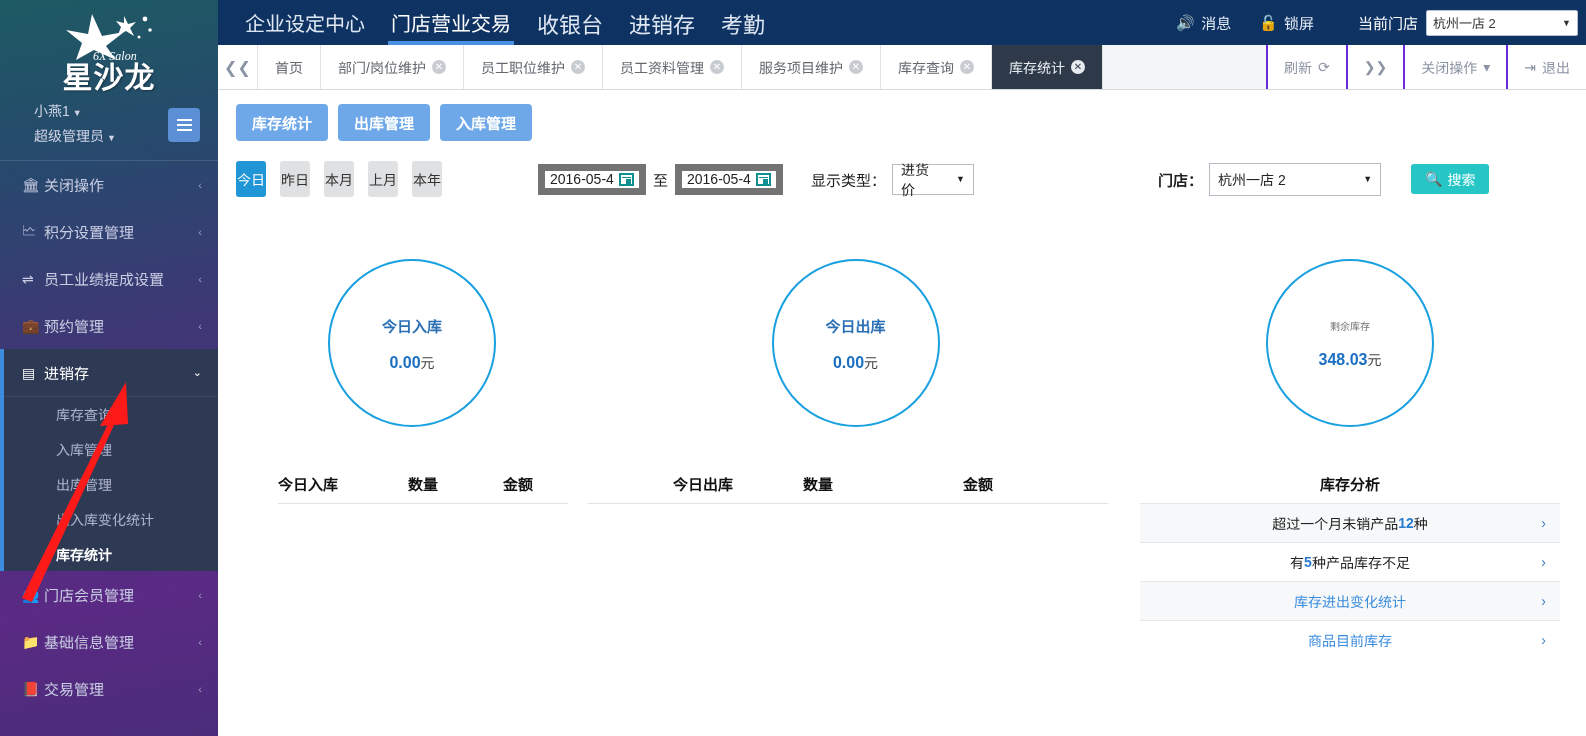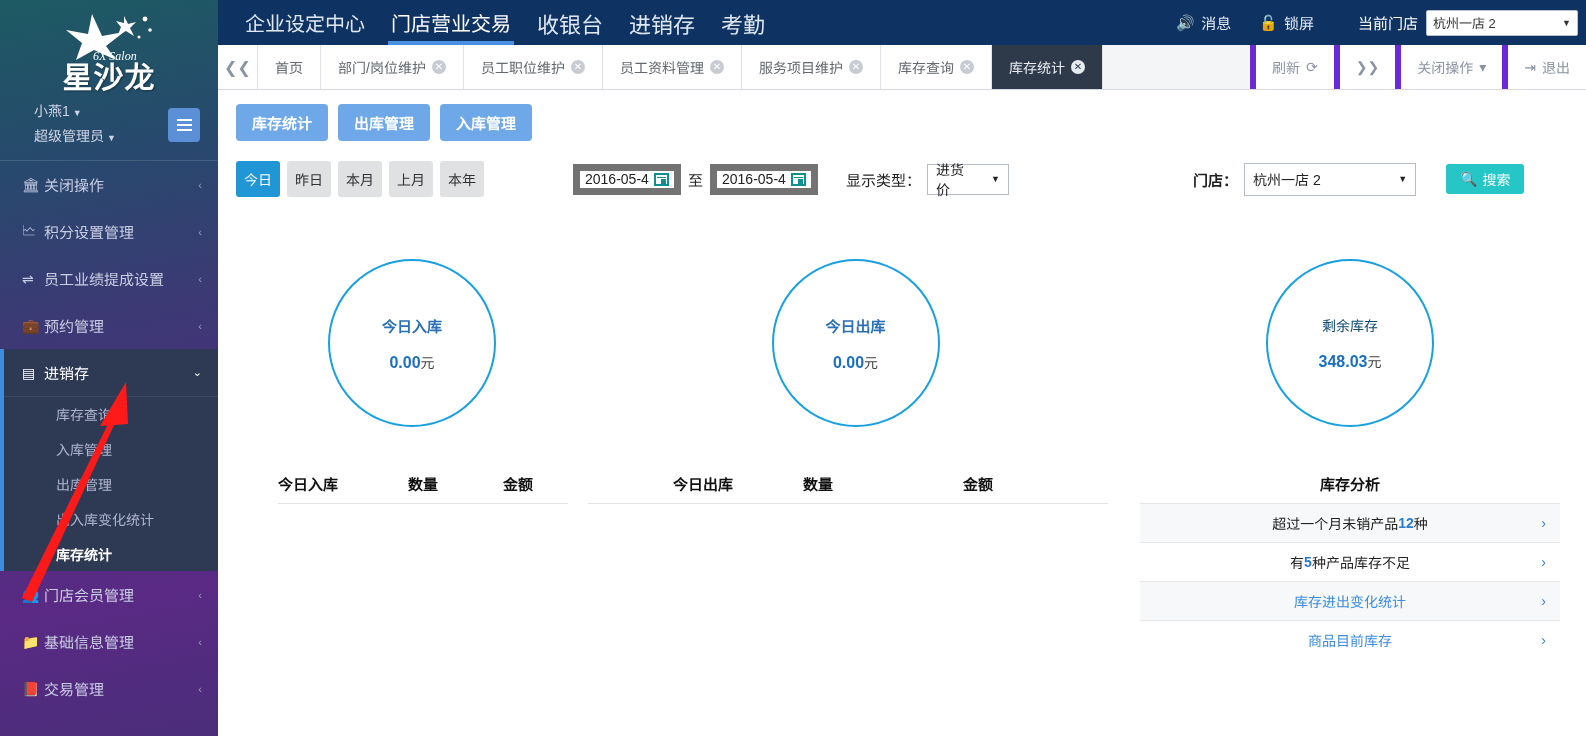--- a/index.html
+++ b/index.html
@@ -117,39 +117,39 @@
   }
   .tab .x {
     width:14px; height:14px; border-radius:50%; background:#c8ccd2; color:#fff;
     font-size:10px; display:flex; align-items:center; justify-content:center; line-height:1;
   }
   .tab.active { background:#2e3a4a; color:#e8ecf1; }
   .tab.active .x { background:#e8ecf1; color:#2e3a4a; }
   .tabbar-right { margin-left:auto; display:flex; align-items:stretch; }
   .tb-btn {
     display:flex; align-items:center; gap:6px; padding:0 16px; font-size:14px; color:#8b94a3;
-    border-left:6px solid #6d28d9; cursor:pointer; background:#fff;
+    border-left:2px solid #6d28d9; cursor:pointer; background:#fff;
   }
 
   
   .content {
     position:absolute; left:218px; top:90px; width:1368px; height:646px; background:#fff;
   }
   .btnrow { padding: 14px 0 0 18px; display:flex; gap:10px; }
   .bigbtn {
     background:#6fa8e8; color:#fff; border:none; border-radius:4px;
     font-size:15px; padding: 8px 16px; cursor:pointer; font-weight:bold;
     font-family: "Liberation Sans", "DejaVu Sans", sans-serif;
   }
 
   .filterrow { margin-top: 20px; padding-left: 18px; display:flex; align-items:center; }
   .seg { display:flex; }
   .seg button {
     border:none; background:#e0e1e3; color:#333; font-size:14px;
-    padding:8px 8px; margin-right:7px; border-radius:3px; cursor:pointer;
+    padding:8px 1px; margin-right:14px; border-radius:3px; cursor:pointer;
     font-family: "Liberation Sans", "DejaVu Sans", sans-serif;
   }
   .seg button.on { background:#2196d6; color:#fff; }
 
   .datebox {
     width: 108px; height: 31px; border:7px solid #737373; background:#fff;
     display:flex; align-items:center; padding:0 5px; font-size:14px; color:#222;
   }
   .datebox .dv { flex:1; }
   .cal-ic {
@@ -179,21 +179,21 @@
   .panel.p2 { width: 535px; }
   .panel.p3 { width: 420px; margin-left: 17px; }
   .circle {
     width:168px; height:168px; border-radius:50%; border:2px solid #19a0e0;
     display:flex; flex-direction:column; align-items:center; justify-content:center;
     margin: 0 auto;
   }
   .circle .ct { font-size:15px; font-weight:bold; color:#2b6fb5; margin-bottom:16px; }
   .circle .cn { font-size:16px; font-weight:bold; color:#1b6fc1; }
   .circle .cn .unit { color:#444; font-weight:normal; font-size:14px; }
-  .circle.plain .ct { color:#0c4a6e; font-weight:normal; font-size:14px; }
+  .circle.plain .ct { color:#737373; font-weight:normal; font-size:10px; }
 
   .thead {
     margin-top: 46px; display:flex; border-bottom:1px solid #e2e2e2; padding-bottom:9px;
     font-size:15px; font-weight:bold; color:#111;
   }
   .thead.t1 { margin-left: 42px; width: 290px; }
   .thead.t1 span:nth-child(1){ width:130px; }
   .thead.t1 span:nth-child(2){ width:95px; }
   .thead.t2 { margin-left: 0px; width: 520px; }
   .thead.t2 span:nth-child(1){ width:215px; text-align:left; padding-left:85px;}

